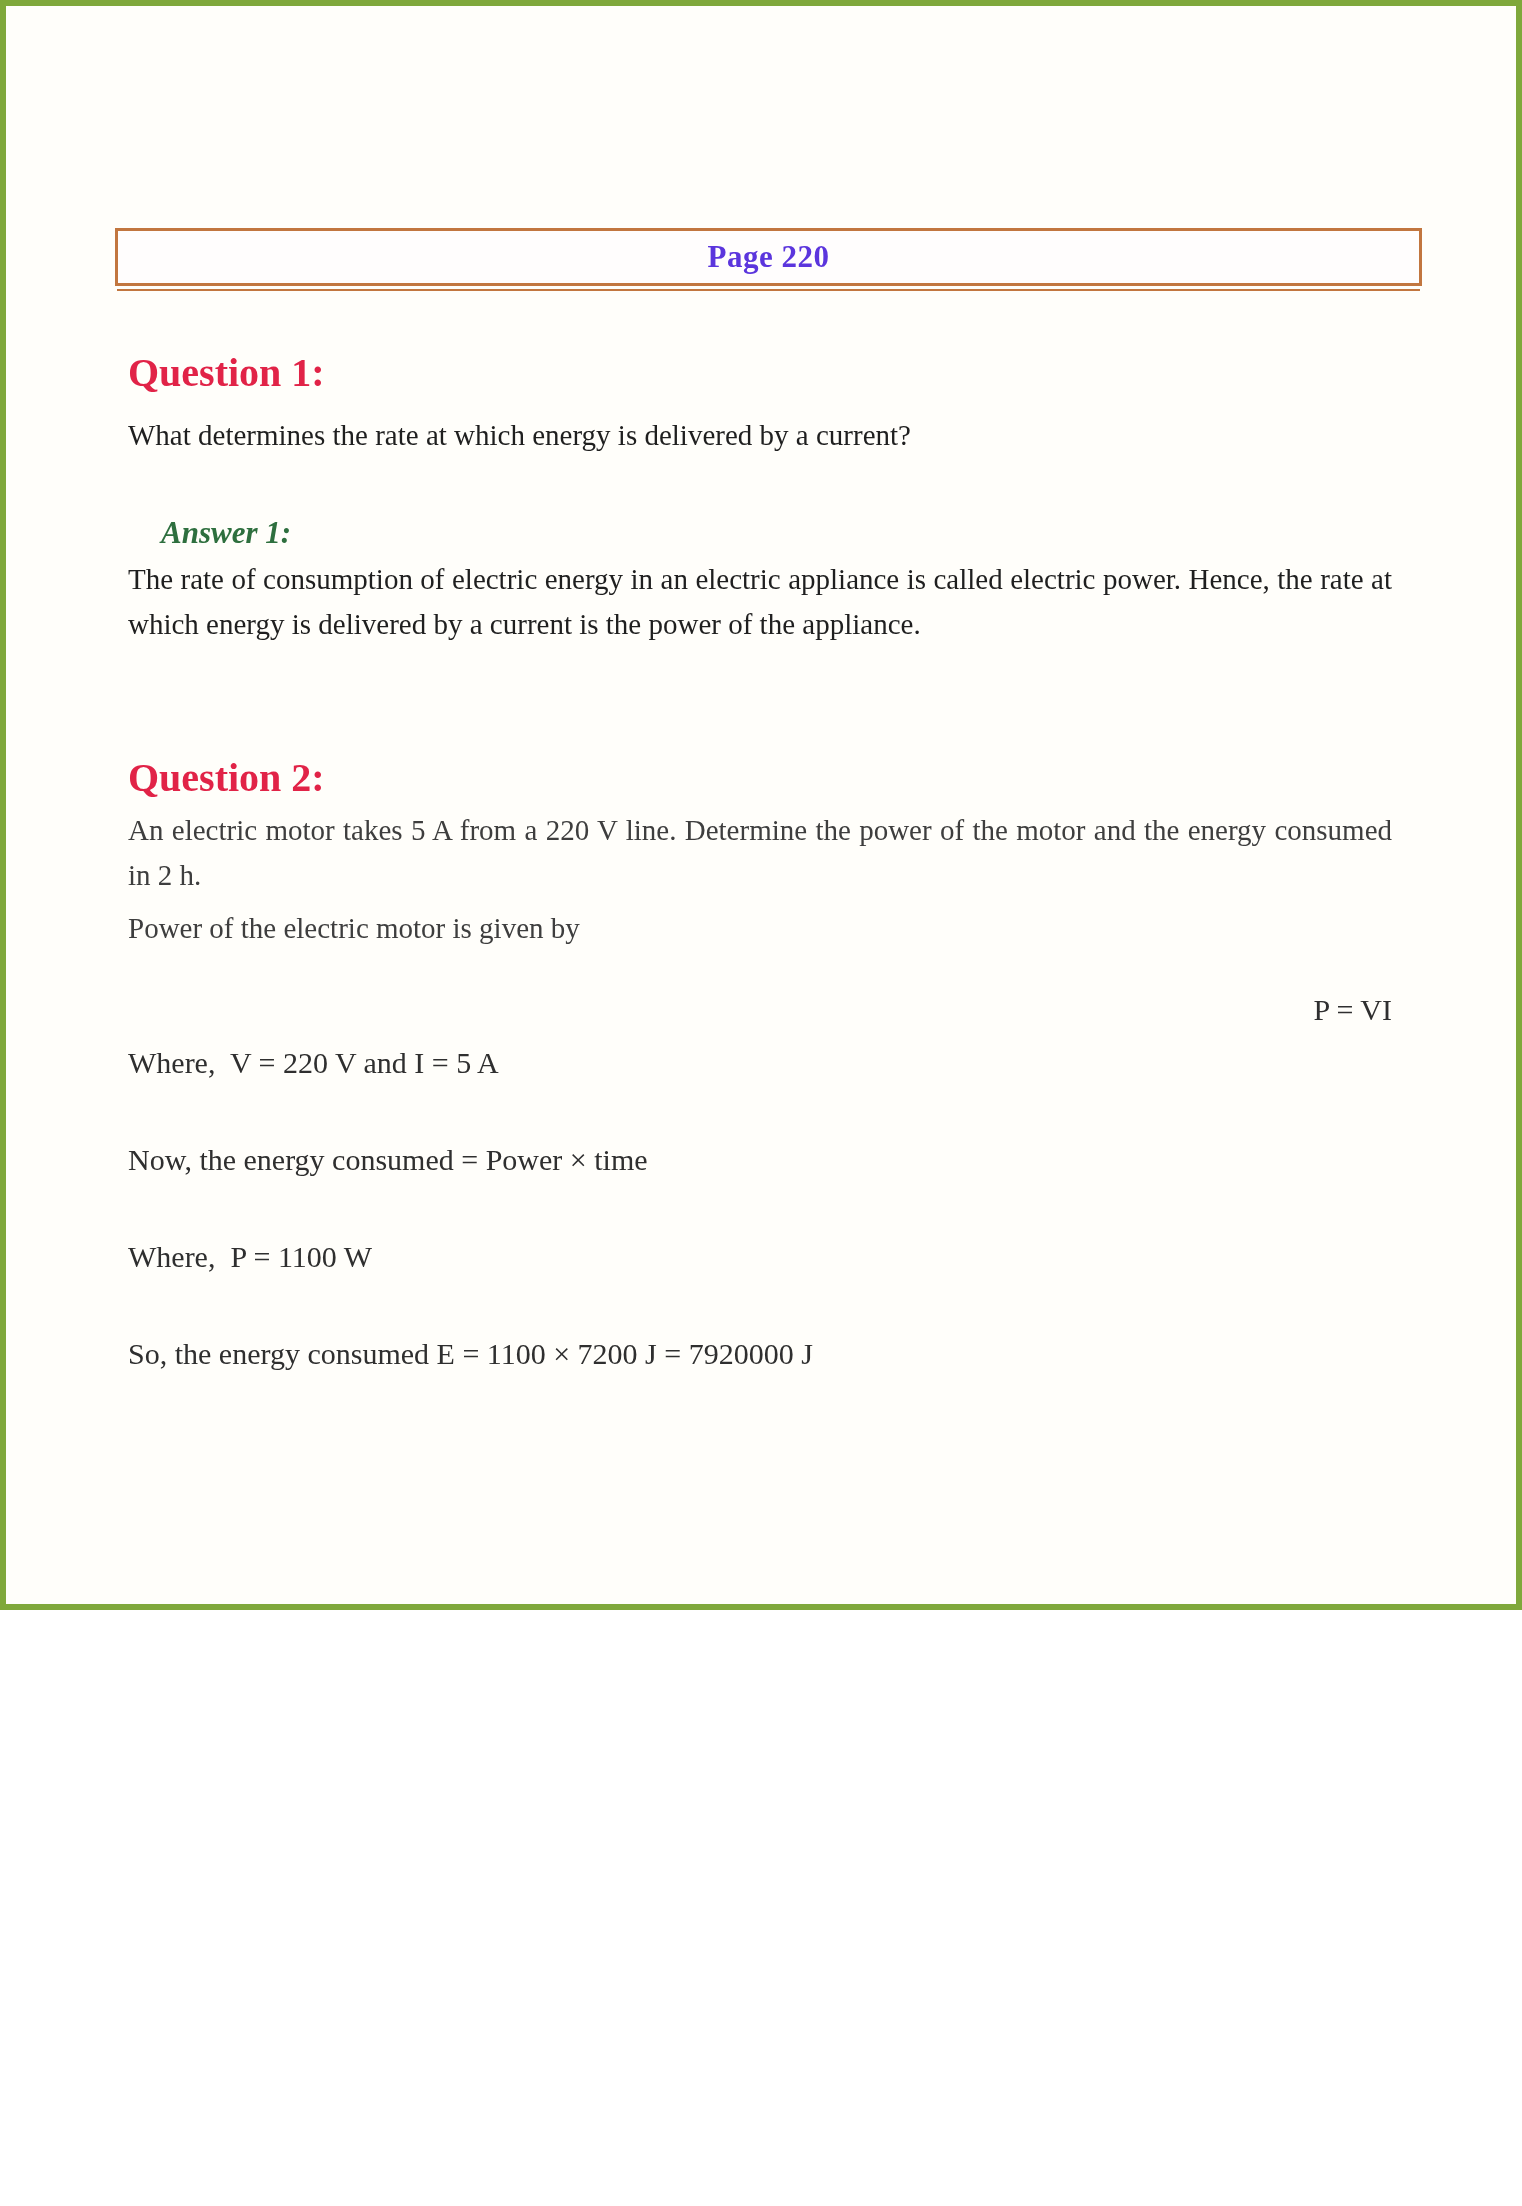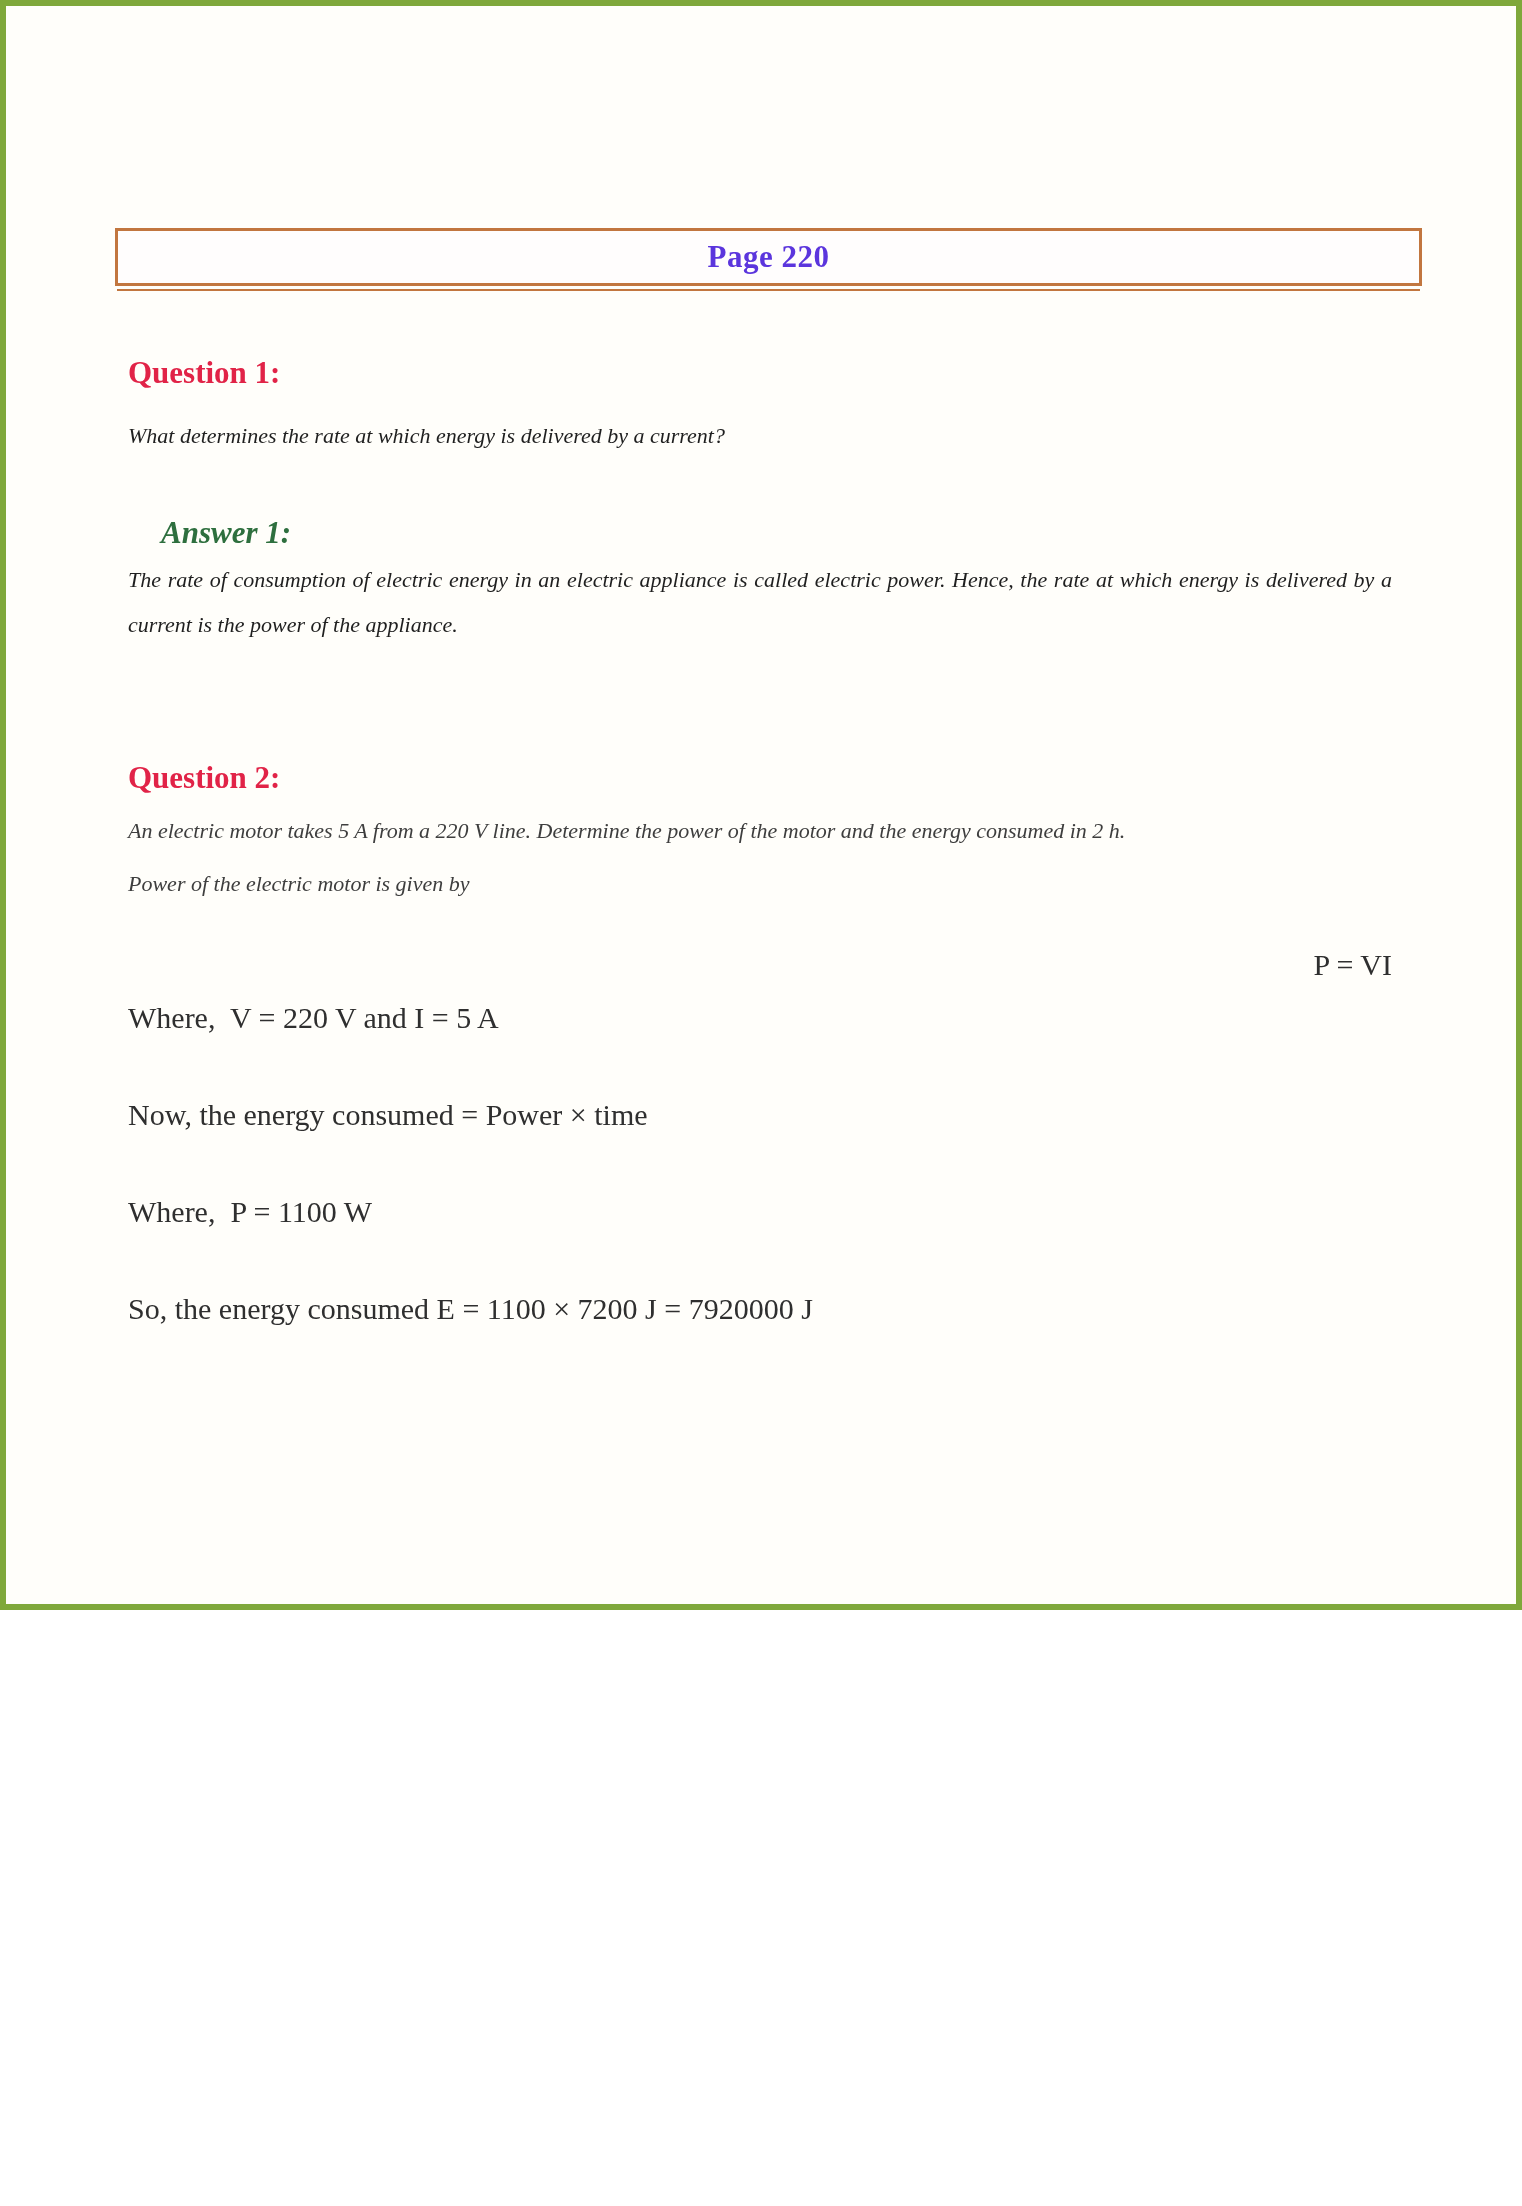--- a/index.html
+++ b/index.html
@@ -39,38 +39,37 @@
     font-size: 31px;
     font-weight: bold;
     color: #5b35dd;
     letter-spacing: 0.5px;
   }
 
   
   .content { margin: 0 124px 0 122px; }
 
   .q-heading {
-    font-size: 31px;
+    font-size: 40px;
     font-weight: bold;
     color: #e12347;
     line-height: 45px;
   }
   .a-heading {
     font-size: 31px;
     font-weight: bold;
     color: #2e6f3e;
     line-height: 45px;
     margin-left: 33px;
     font-style: italic;
   }
   .body-text {
-    font-size: 22px;
+    font-size: 29px;
     line-height: 45px;
     margin: 0;
-    font-style: italic;
   }
   .justify { text-align: justify; }
   .dark  { color: #1f1f1f; }
   .gray  { color: #3e3e3e; }
 
   .mt-q1-heading { margin-top: 64px; }
   .mt-q1-text    { margin-top: 18px; }
   .mt-a1-heading { margin-top: 52px; }
   .mt-a1-text    { margin-top: 2px; }
   .mt-q2-heading { margin-top: 108px; }

